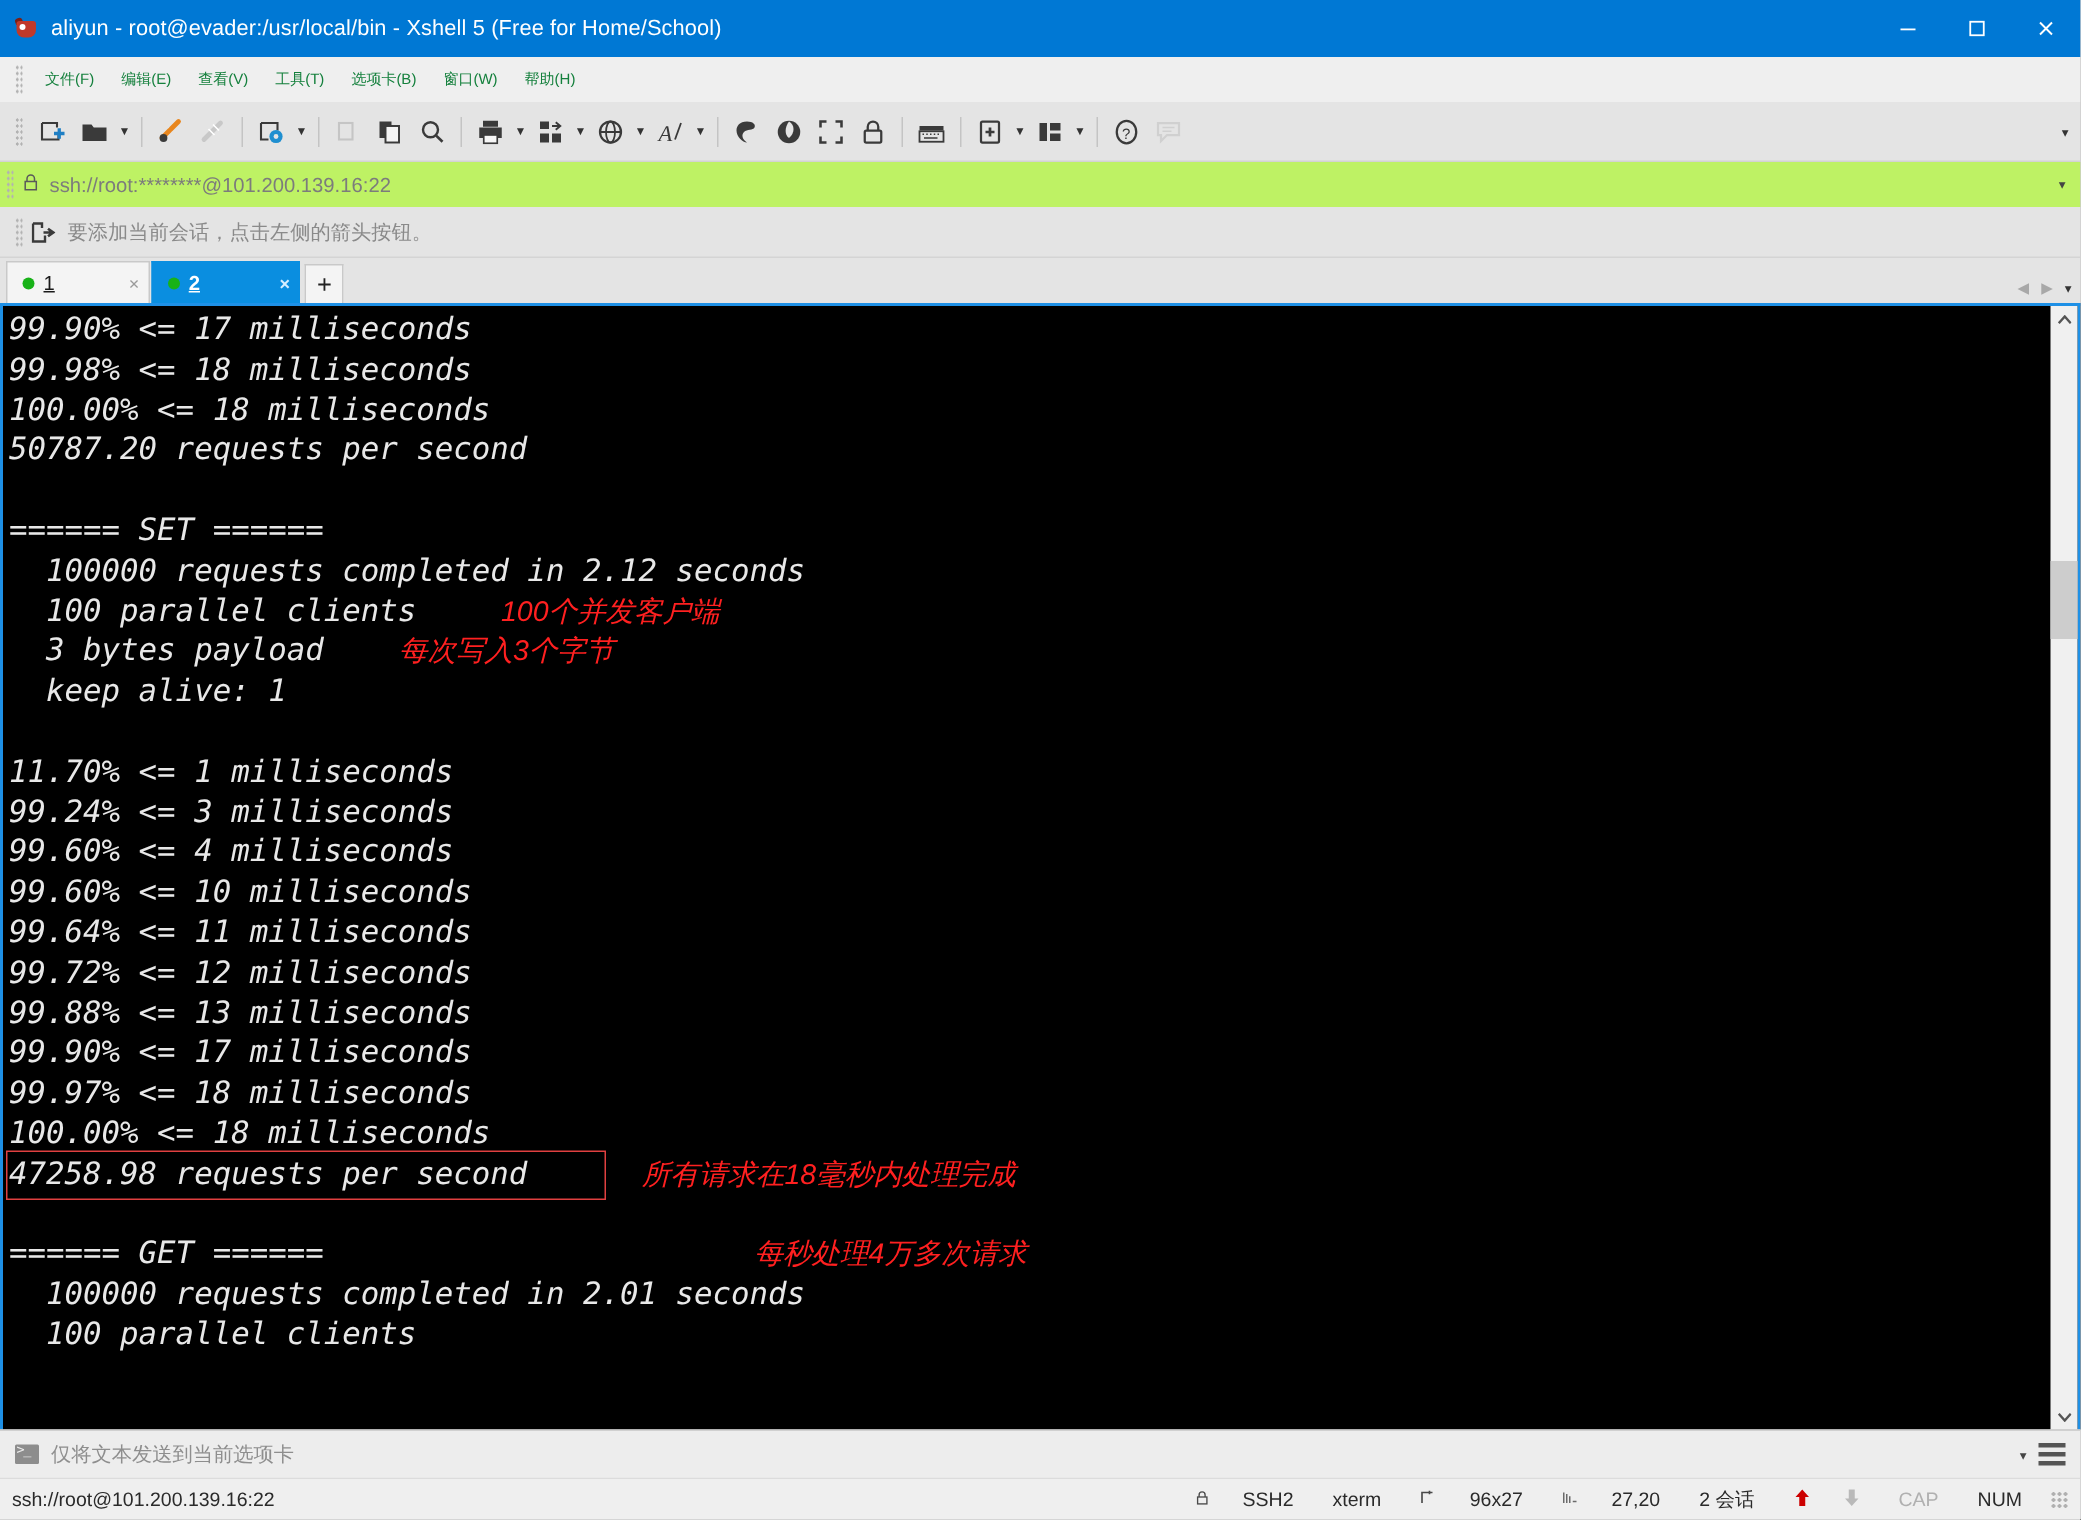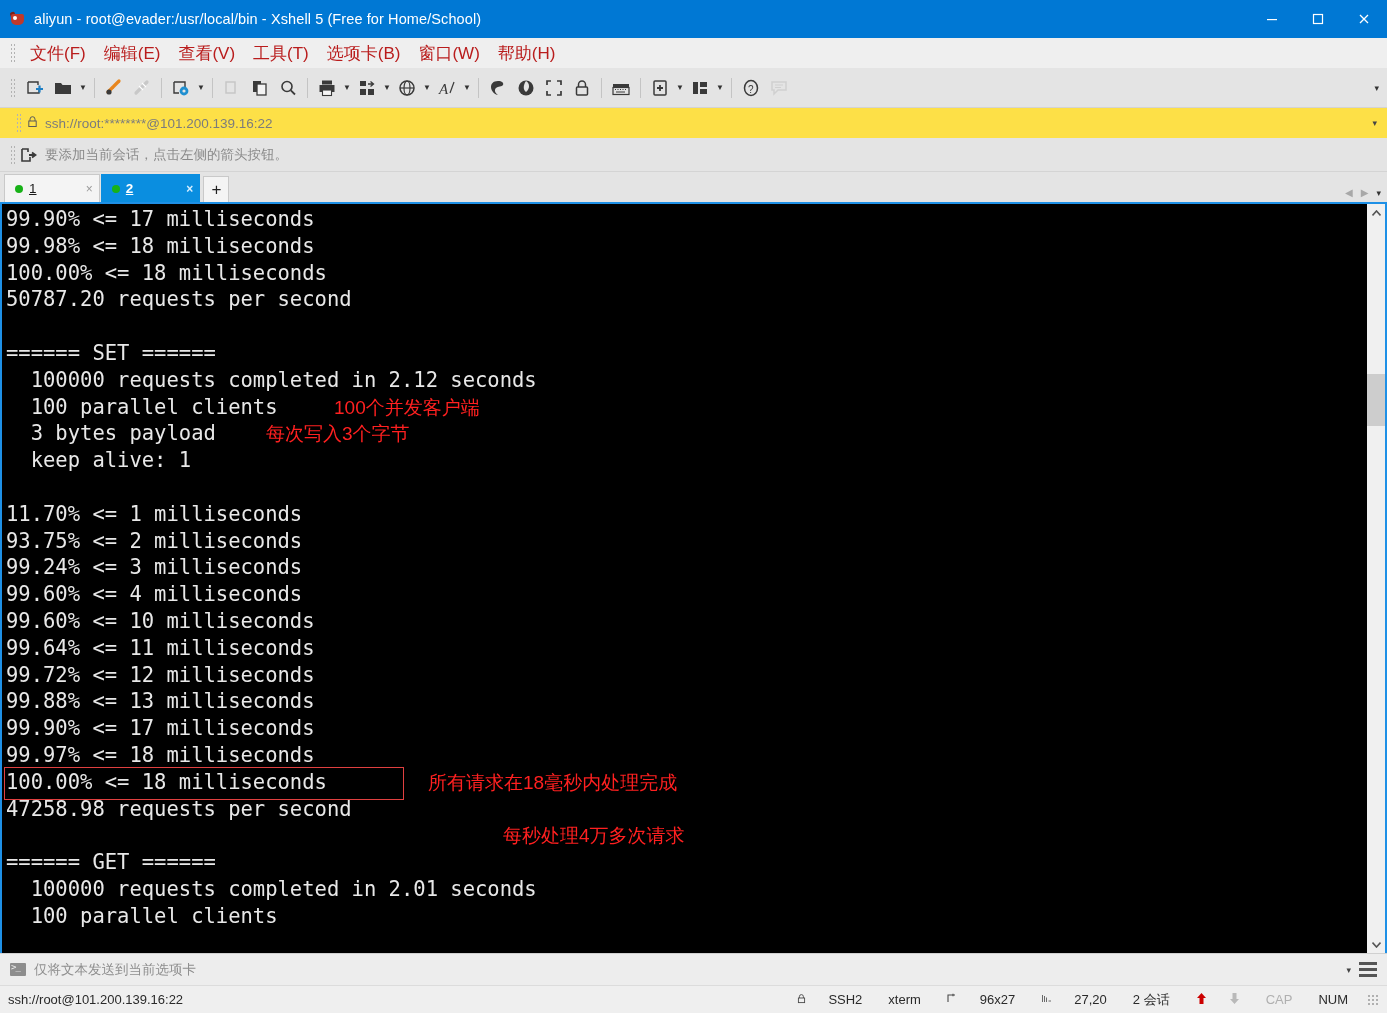--- a/index.html
+++ b/index.html
@@ -76,22 +76,22 @@
     padding-left: 10px;
   }
   .grip {
     width: 5px; height: 20px;
     margin-right: 6px;
     background-image: radial-gradient(#b2b2b2 40%, transparent 41%);
     background-size: 3px 4px;
     flex: 0 0 5px;
   }
   .menu-item {
-    font-size: 17px;
-    color: #b91c1c;
+    font-size: 10px;
+    color: #15803d;
     padding: 3px 9px;
     white-space: nowrap;
   }
 
   
   .toolbar {
     height: 40px;
     background: #e4e4e4;
     display: flex; align-items: center;
     flex: 0 0 40px;
@@ -117,24 +117,24 @@
   }
   .tb-overflow {
     position: absolute; right: 8px; top: 0; height: 40px;
     display: flex; align-items: center;
     font-size: 9px; color: #333;
   }
 
   
   .addressbar {
     height: 30px;
-    background: #fde047;
+    background: #bef264;
     display: flex; align-items: center;
     flex: 0 0 30px;
-    padding-left: 16px;
+    padding-left: 4px;
     position: relative;
   }
   .addr-lock {
     font-size: 12px; color: #5a5a5a; margin-right: 7px;
     flex: 0 0 auto;
   }
   .addr-text {
     font-size: 13.5px; color: #7c7c7c;
     white-space: nowrap;
   }
@@ -226,20 +226,21 @@
     border-bottom: none;
     min-height: 0;
     position: relative;
   }
   .terminal {
     flex: 1 1 auto;
     background: #000000;
     overflow: hidden;
     padding: 2px 0 0 4px;
     position: relative;
+    font-style: italic;
   }
   .term-line {
     font-family: "DejaVu Sans Mono", monospace;
     font-size: 20.5px;
     line-height: 26.8px;
     color: #e8e8e8;
     white-space: pre;
     height: 26.8px;
     position: relative;
   }
@@ -612,21 +613,20 @@
         <div class="term-line">100.00% &lt;= 18 milliseconds</div>
         <div class="term-line">50787.20 requests per second</div>
         <div class="term-line"></div>
         <div class="term-line">====== SET ======</div>
         <div class="term-line">  100000 requests completed in 2.12 seconds</div>
         <div class="term-line">  100 parallel clients</div>
         <div class="term-line">  3 bytes payload</div>
         <div class="term-line">  keep alive: 1</div>
         <div class="term-line"></div>
         <div class="term-line">11.70% &lt;= 1 milliseconds</div>
-        <div class="term-line">93.75% &lt;= 2 milliseconds</div>
         <div class="term-line">99.24% &lt;= 3 milliseconds</div>
         <div class="term-line">99.60% &lt;= 4 milliseconds</div>
         <div class="term-line">99.60% &lt;= 10 milliseconds</div>
         <div class="term-line">99.64% &lt;= 11 milliseconds</div>
         <div class="term-line">99.72% &lt;= 12 milliseconds</div>
         <div class="term-line">99.88% &lt;= 13 milliseconds</div>
         <div class="term-line">99.90% &lt;= 17 milliseconds</div>
         <div class="term-line">99.97% &lt;= 18 milliseconds</div>
         <div class="term-line">100.00% &lt;= 18 milliseconds</div>
         <div class="term-line">47258.98 requests per second</div>

